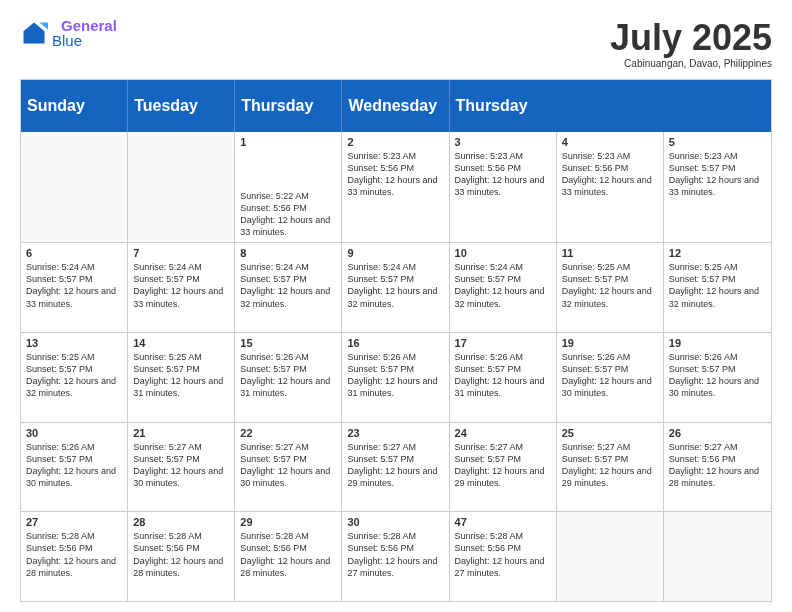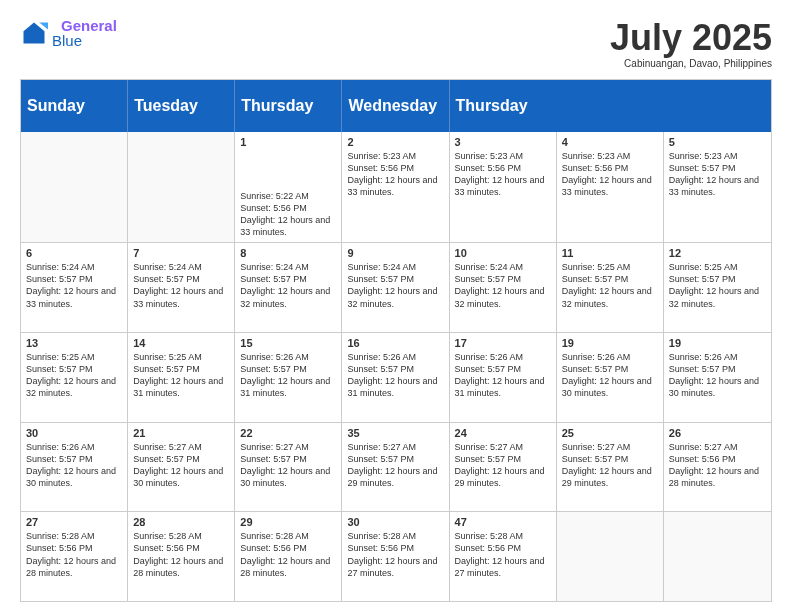--- a/index.html
+++ b/index.html
@@ -279,21 +279,21 @@
 Sunset: 5:57 PM
 Daylight: 12 hours and 30 minutes.</div>
           </div>
           <div class="cal-cell">
             <span class="day-num">22</span>
             <div class="day-info" style="white-space: pre-line;">Sunrise: 5:27 AM
 Sunset: 5:57 PM
 Daylight: 12 hours and 30 minutes.</div>
           </div>
           <div class="cal-cell">
-            <span class="day-num">35</span>
+            <span class="day-num">23</span>
             <div class="day-info" style="white-space: pre-line;">Sunrise: 5:27 AM
 Sunset: 5:57 PM
 Daylight: 12 hours and 29 minutes.</div>
           </div>
           <div class="cal-cell">
             <span class="day-num">24</span>
             <div class="day-info" style="white-space: pre-line;">Sunrise: 5:27 AM
 Sunset: 5:57 PM
 Daylight: 12 hours and 29 minutes.</div>
           </div>

